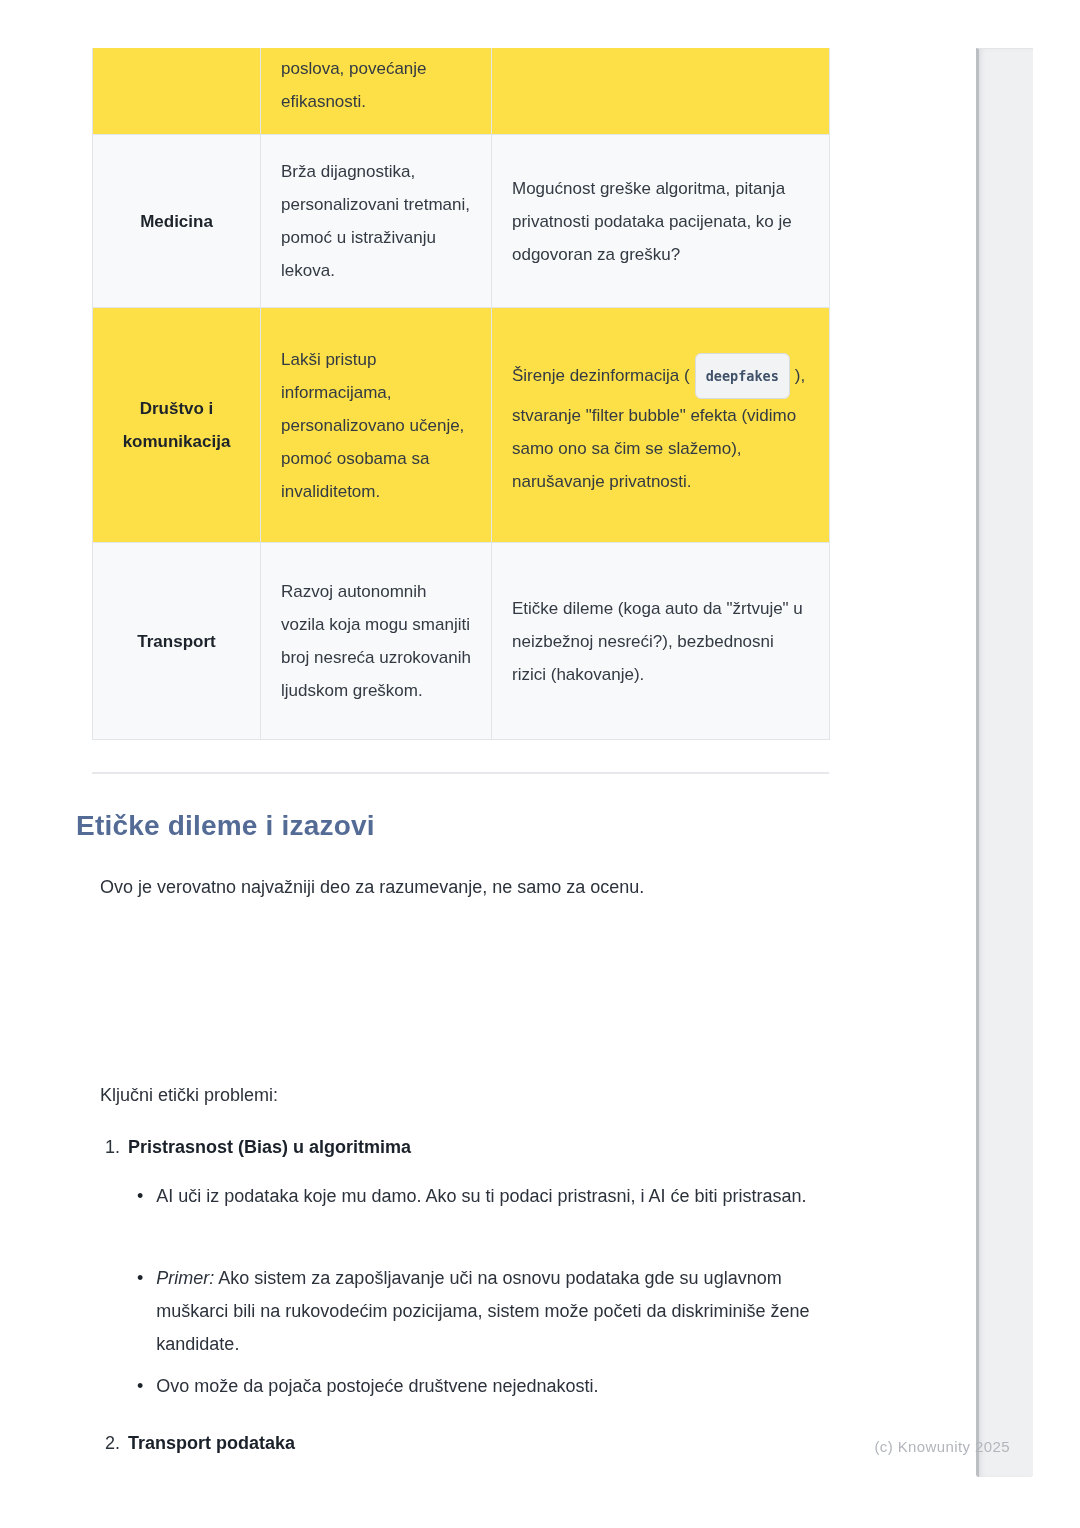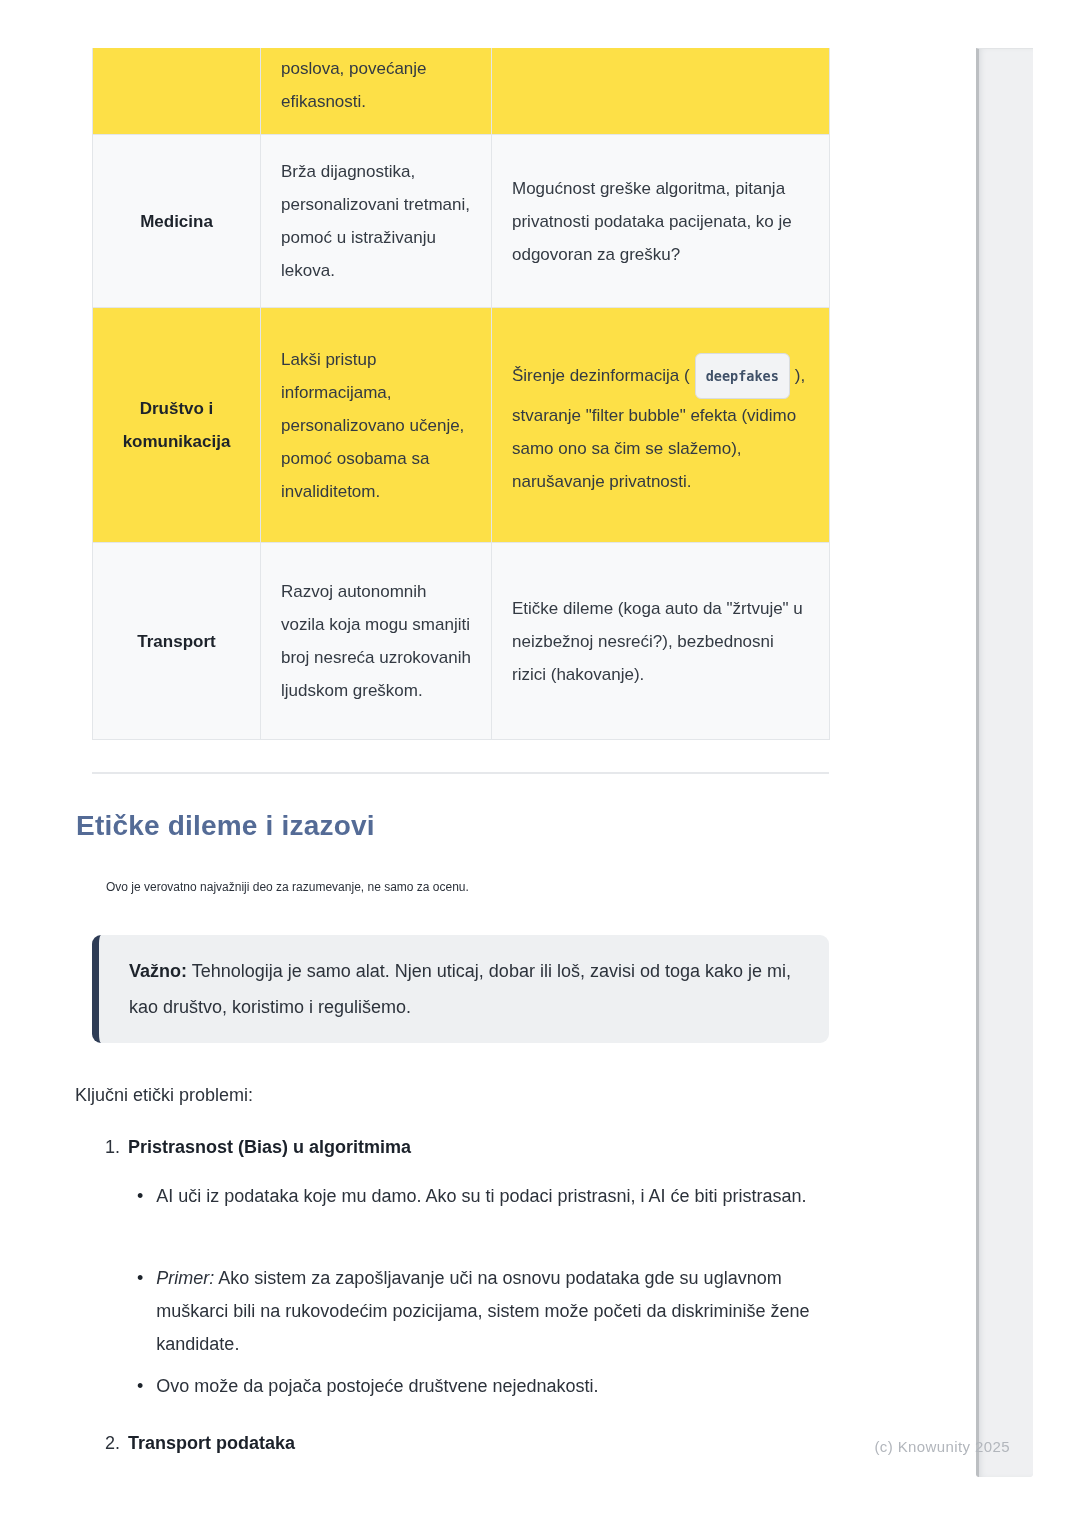--- a/index.html
+++ b/index.html
@@ -52,36 +52,36 @@
     background:#e6e8eb; border:none;
   }
 
   
   .section-heading {
     position:absolute; left:76px; top:806px; width:737px;
     font-size:28px; font-weight:bold; line-height:40px;
     color:#546b96; letter-spacing:0.2px;
   }
   .intro {
-    position:absolute; left:106px; top:872px; width:760px;
-    font-size:12px; line-height:30px; color:#2c323b;
+    position:absolute; left:100px; top:872px; width:760px;
+    font-size:18px; line-height:30px; color:#2c323b;
   }
 
   .callout {
     position:absolute; left:92px; top:935px; width:737px; height:108px;
     background:#eef0f2;
     border-left:7px solid #2e3c55;
     border-radius:9px;
     padding:18px 28px 0 30px;
     font-size:18px; line-height:36px; color:#2c323b;
   }
   .callout b { color:#1d232b; }
 
   .list-intro {
-    position:absolute; left:75px; top:1080px; width:737px;
+    position:absolute; left:100px; top:1080px; width:737px;
     font-size:18px; line-height:30px; color:#2c323b;
   }
 
   .num-item {
     position:absolute; left:105px; width:740px;
     display:flex; gap:8px;
     font-size:18px; line-height:30px; color:#2c323b;
   }
   .num-item .num { color:#2c323b; }
   .num-item .ttl { font-weight:bold; color:#1b212a; }
@@ -150,23 +150,20 @@
       </tr>
     </tbody>
   </table>
 
   <div class="hr"></div>
 
   <h2 class="section-heading">Etičke dileme i izazovi</h2>
 
   <p class="intro">Ovo je verovatno najvažniji deo za razumevanje, ne samo za ocenu.</p>
 
-  <div class="callout">
-    <b>Važno:</b><span> Tehnologija je samo alat. Njen uticaj, dobar ili loš, zavisi od toga kako je mi, kao društvo, koristimo i regulišemo.</span>
-  </div>
 
   <p class="list-intro">Ključni etički problemi:</p>
 
   <div class="num-item ni1">
     <span class="num">1.</span>
     <span class="ttl">Pristrasnost (Bias) u algoritmima</span>
   </div>
 
   <div class="bullet bl1">
     <span class="dot">•</span>

